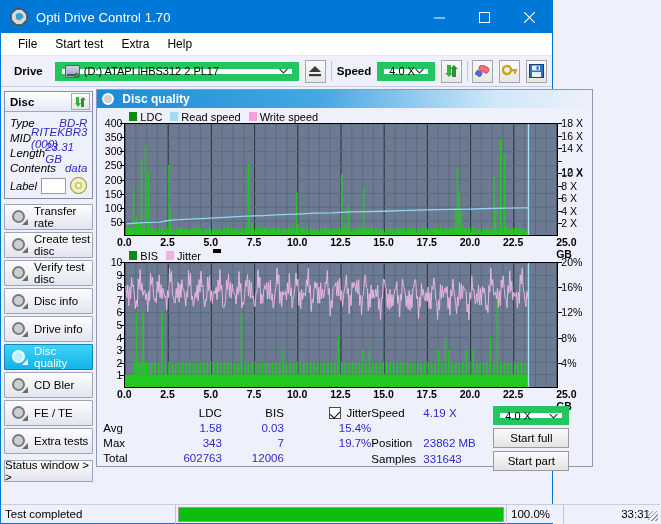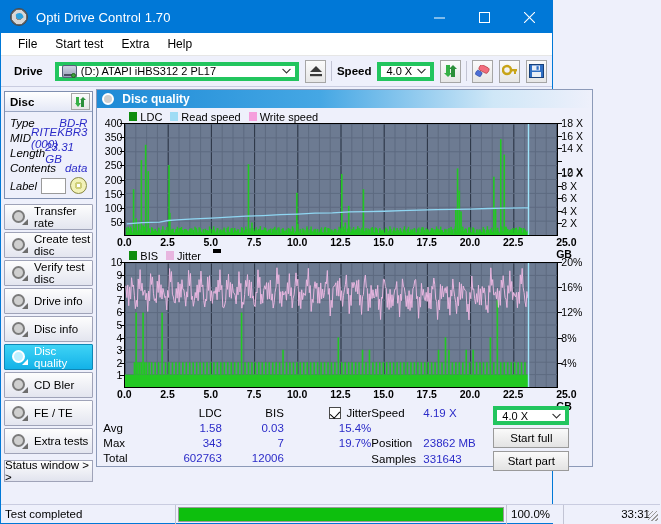--- a/index.html
+++ b/index.html
@@ -26,21 +26,21 @@
 
   
   .menubar{height:22px;background:#fff;display:flex;align-items:center;padding-left:8px;
      border-bottom:1px solid #e6e6e6;}
   .menuitem{padding:2px 9px;font-size:12px;color:#000;}
 
   
   .drivebar{height:30px;background:#eef0fb;display:flex;align-items:center;padding:0 5px;
      border-bottom:1px solid #c9cce0;}
   .lbl-bold{font-weight:bold;font-size:11.5px;}
-  .combo{height:19px;border:4px solid #22c55e;background:#fff;display:flex;align-items:center;
+  .combo{height:19px;border:7px solid #22c55e;background:#fff;display:flex;align-items:center;
      box-sizing:border-box;position:relative;padding-left:3px;font-size:11px;}
   .combo .arrow{position:absolute;right:4px;top:50%;transform:translateY(-55%);}
   .drive-combo{width:270px;margin-left:12px;}
   .drive-ico{width:15px;height:13px;margin-right:4px;position:relative;flex:none;
      background:linear-gradient(#cfd3e2,#9aa0bb);border:1px solid #555f7a;border-radius:2px;box-sizing:border-box;}
   .drive-ico:before{content:"";position:absolute;left:1px;bottom:1px;width:9px;height:2px;background:#4a4f63;}
   .drive-ico:after{content:"";position:absolute;right:0px;bottom:-1px;width:5px;height:5px;
      background:#3ca23c;border-radius:50%;border:1px solid #1d6b1d;box-sizing:border-box;}
   .tbtn{width:23px;height:23px;border:1px solid #a6a6a6;background:linear-gradient(#fbfbfb,#e6e6e6);
      display:flex;align-items:center;justify-content:center;box-sizing:border-box;}
@@ -293,28 +293,28 @@
               <i></i>
               <em></em>
             </span>
           <span>Verify test disc</span>
         </div>
         <div class="sbtn">
           <span class="gi">
               <i></i>
               <em></em>
             </span>
-          <span>Drive info</span>
+          <span>Disc info</span>
         </div>
         <div class="sbtn">
           <span class="gi">
               <i></i>
               <em></em>
             </span>
-          <span>Disc info</span>
+          <span>Drive info</span>
         </div>
         <div class="sbtn sel">
           <span class="gi">
               <i></i>
               <em></em>
             </span>
           <span>Disc quality</span>
         </div>
         <div class="sbtn">
           <span class="gi">

